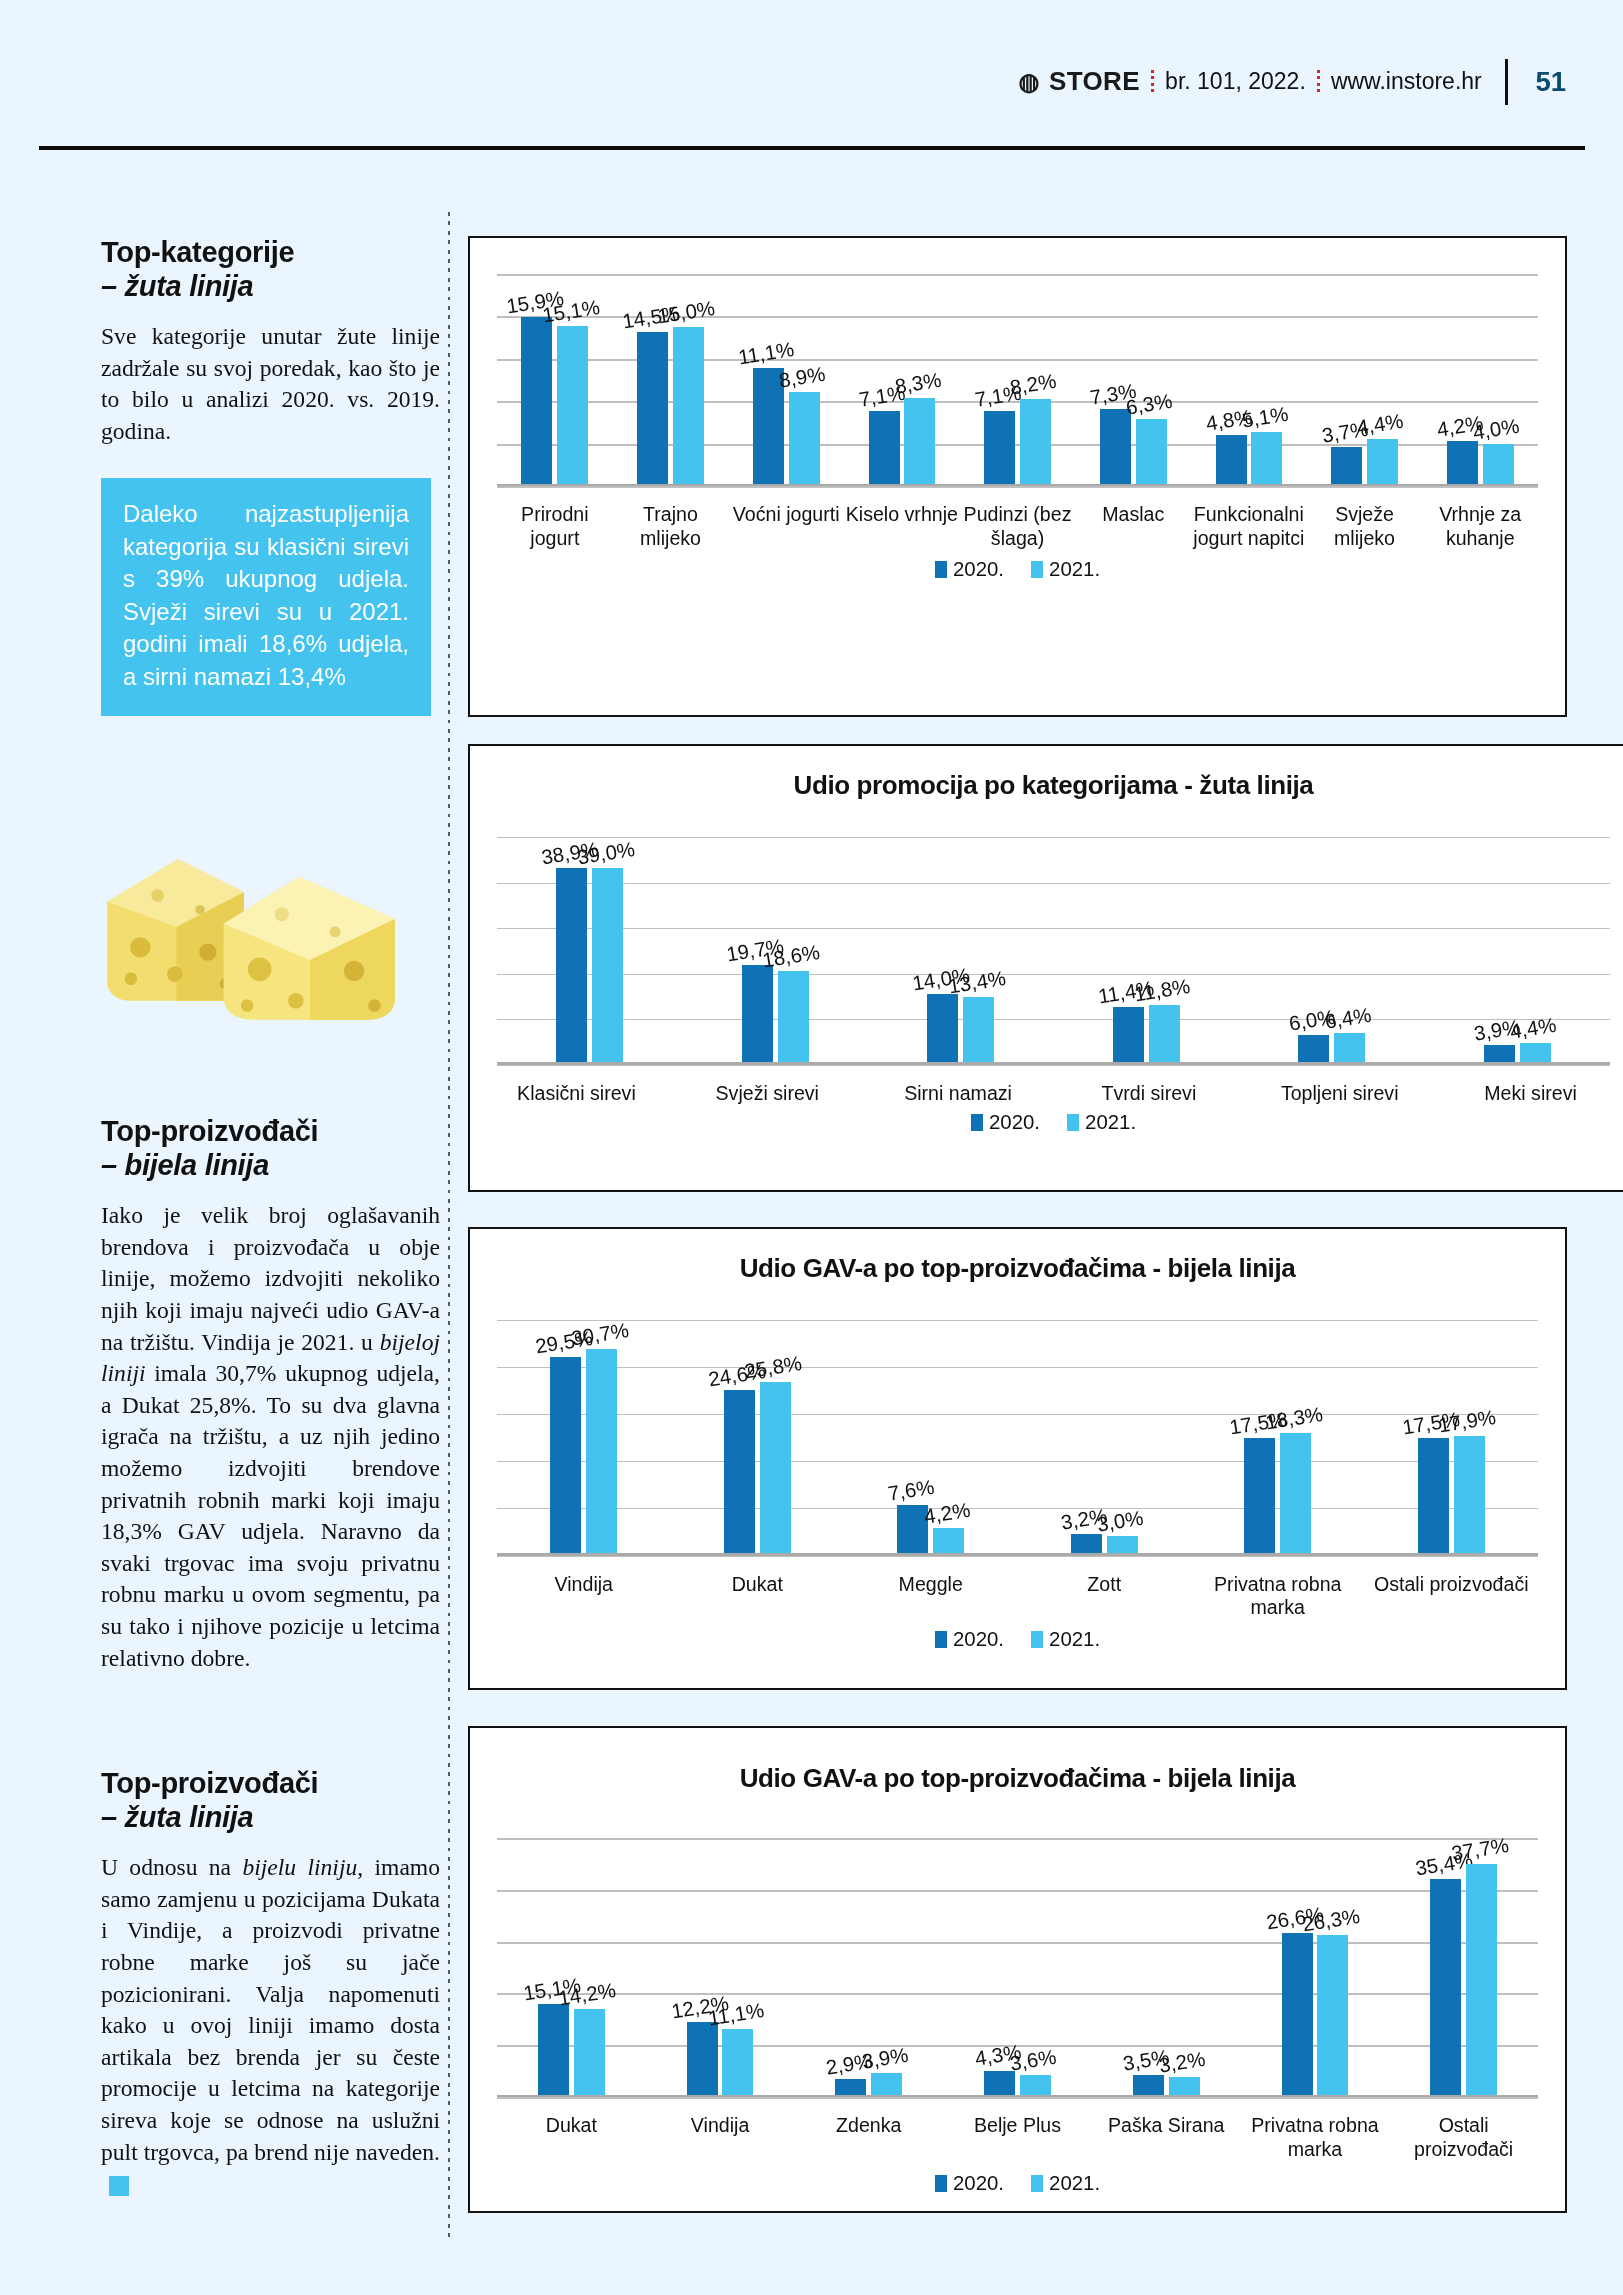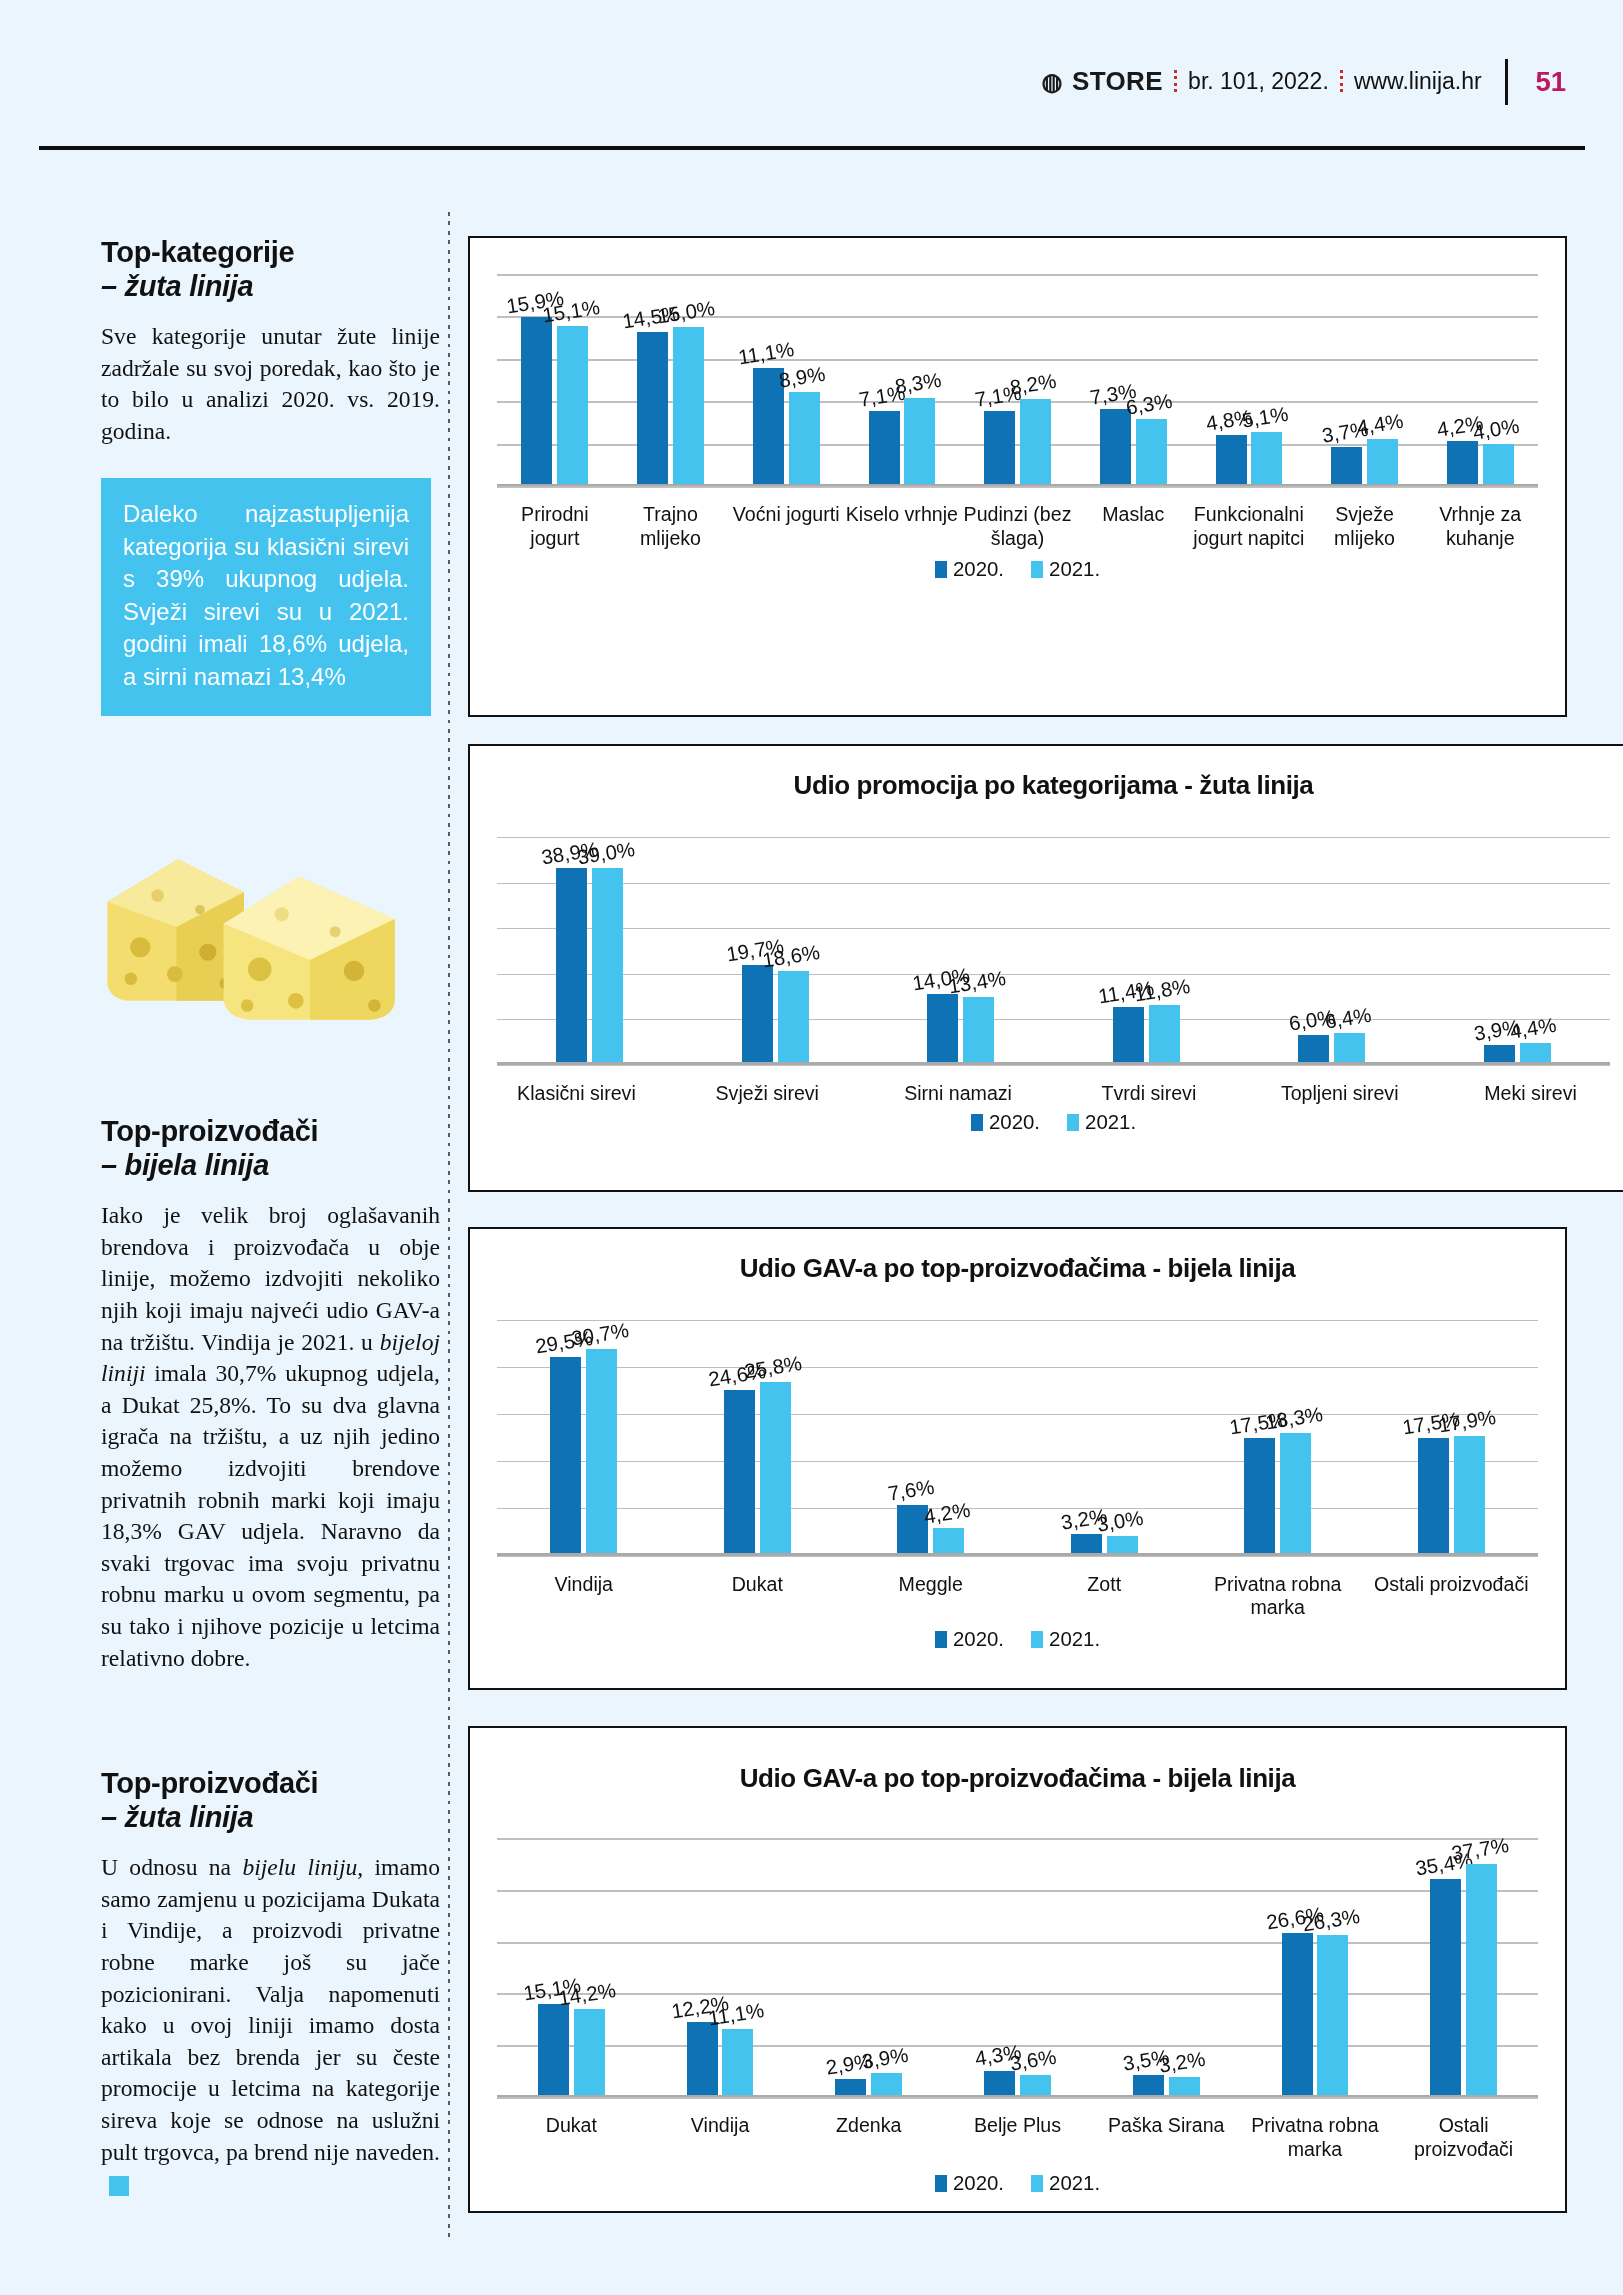--- a/index.html
+++ b/index.html
@@ -50,21 +50,21 @@
     background-image: repeating-linear-gradient(to bottom, #d0282e 0 3.1px, transparent 3.1px 6.3px);
   }
   .mast-text { font-size: 23px; color: #111; }
   .page-rule {
     display: inline-block;
     width: 3.1px;
     height: 46px;
     background: #111;
     margin: 0 27px 0 23.6px;
   }
-  .page-num { font-size: 27.5px; font-weight: 800; color: #be185d; }
+  .page-num { font-size: 27.5px; font-weight: 800; color: #0c4a6e; }
 
   .top-divider {
     position: absolute;
     top: 146px;
     left: 39px;
     width: 1546px;
     height: 3.9px;
     background: #0d0d0d;
   }
 
@@ -241,21 +241,21 @@
 </head>
 <body>
 
 <div class="page-header">
   <div class="masthead">
     <span class="logo-mark">◍</span>
     <span class="logo-word">STORE</span>
     <span class="dot-sep"></span>
     <span class="mast-text">br. 101, 2022.</span>
     <span class="dot-sep"></span>
-    <span class="mast-text">www.linija.hr</span>
+    <span class="mast-text">www.instore.hr</span>
   </div>
   <span class="page-rule"></span>
   <span class="page-num">51</span>
 </div>
 <div class="top-divider"></div>
 
 <div class="left-col">
 
   <div class="sec-head">
     <div>Top-kategorije</div>

